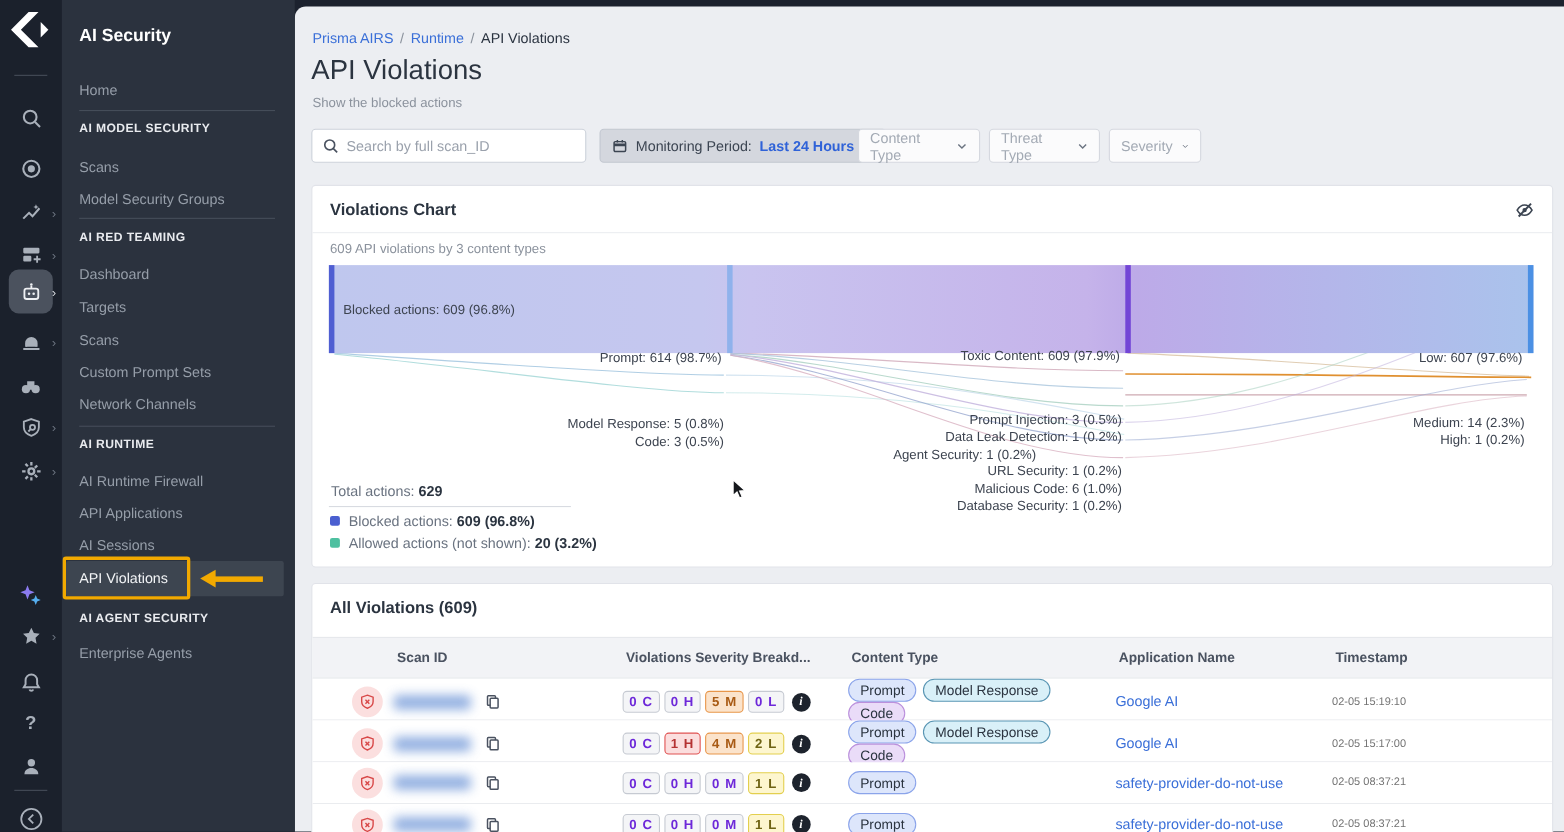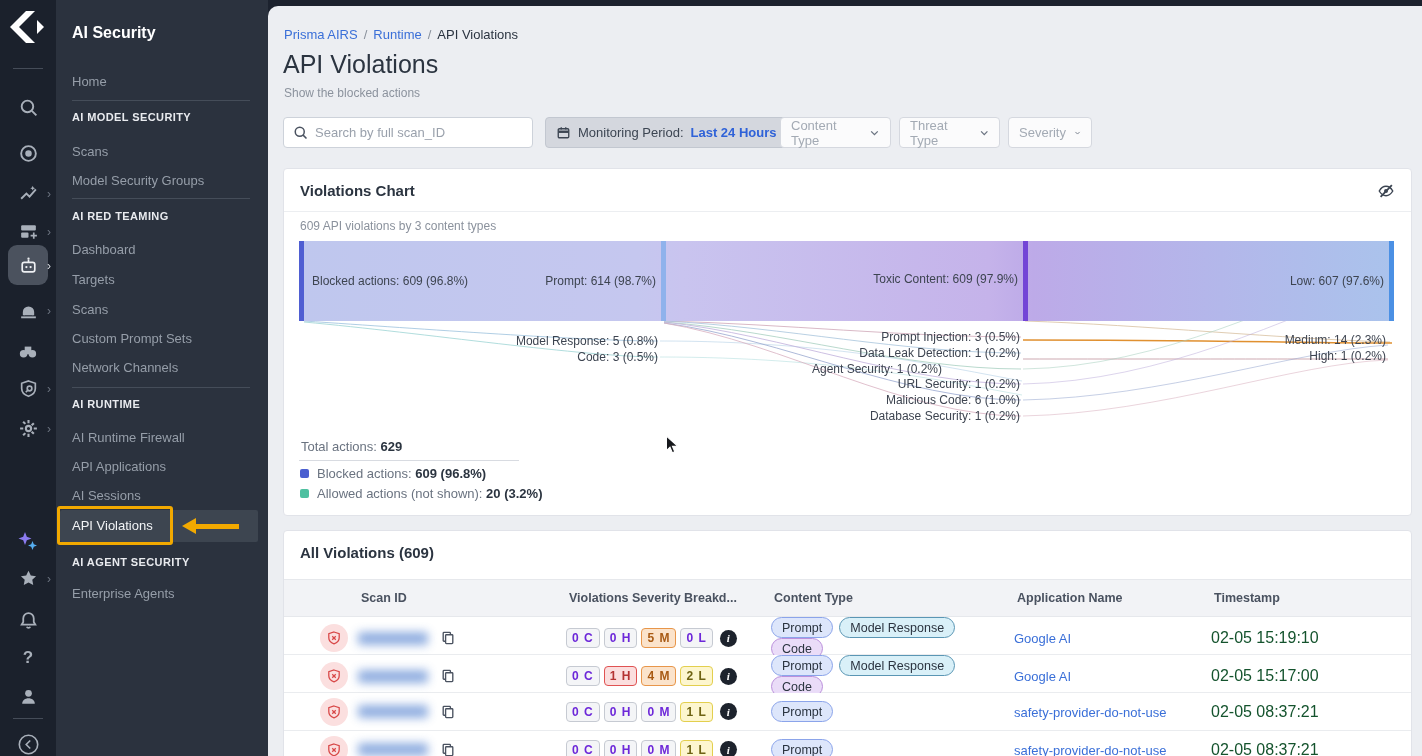--- a/index.html
+++ b/index.html
@@ -62,21 +62,21 @@
   .card-head-border { position:absolute; left:0; top:42px; width:100%; border-top:1px solid #eceef1; }
   .chart-subtitle { position:absolute; left:16px; top:50px; font-size:12px; color:#8b929d; }
   .eye-off { position:absolute; right:16px; top:13px; color:#3c4552; cursor:pointer; }
 
   
   .sankey { position:absolute; left:0; top:0; width:1129px; height:348px; }
   .band { position:absolute; left:15px; top:72px; width:1095px; height:80px;
     background:linear-gradient(90deg,#bfc7ee 0%,#c5c7ef 31%,#c9c4ef 35%,#c5b3ea 63%,#bdaae8 67%,#aac3ec 100%); }
   .node { position:absolute; top:72px; width:5px; height:80px; }
   .sk-label { position:absolute; font-size:12px; color:#3d4450; white-space:nowrap; }
-  .sk-right { text-align:right; }
+  .sk-right { text-align:right;margin-top:44px; }
   .flow-svg { position:absolute; left:0; top:0; }
   .total-row { position:absolute; left:17px; top:270px; font-size:13px; color:#6a7380;text-align:center; }
   .total-row b { color:#2b3440; font-weight:700; }
   .total-div { position:absolute; left:15px; top:291px; width:220px; border-top:1px solid #d8dbe1; }
   .legend-item { position:absolute; left:16px; font-size:13px; color:#6a7380; display:flex; align-items:center; gap:8px; }
   .legend-item b { color:#2b3440; font-weight:700; }
   .legend-sq { width:9px; height:9px; border-radius:2px; display:inline-block; }
 
   
   .thead, .trow { display:grid; grid-template-columns:74px 208px 205px 243px 197px auto; align-items:center; }
@@ -96,21 +96,21 @@
   .sev-r { background:#fbdede; border-color:#e05252; color:#b43333; }
   .sev-o { background:#fbe3cb; border-color:#e8964a; color:#a85a14; }
   .sev-y { background:#fdf6cf; border-color:#e3cf4e; color:#6e6313; }
   .info-dot { width:17px; height:17px; border-radius:50%; background:#1d232d; color:#fff; font-size:11px; font-weight:700;
     display:flex; align-items:center; justify-content:center; margin-left:3px; font-family:"Liberation Serif", serif; font-style:italic; }
   .pill { display:inline-block; padding:2.5px 10px; border-radius:12px; font-size:12.5px; color:#2b3440; border:1px solid; margin-right:6px; }
   .pill-prompt { background:#dde6fb; border-color:#8ba4ea; }
   .pill-model { background:#d9f0f8; border-color:#5a96b4; }
   .pill-code { background:#eadcf8; border-color:#bb90dc; }
   .app-link { font-size:13px; color:#3a6fd8; cursor:pointer; }
-  .ts { font-size:16px; color:#14532d; }
+  .ts { font-size:10px; color:#737373; }
 
   .cursor { position:absolute; left:395px; top:429px; z-index:9; }
 </style>
 </head>
 <body>
 
 <div class="rail">
   <div class="logo-box">
     <svg width="36" height="38" viewBox="0 0 36 38">
         <polygon points="16,3 25,3 9,19 25,35 16,35 0,19" fill="#fff"></polygon>

